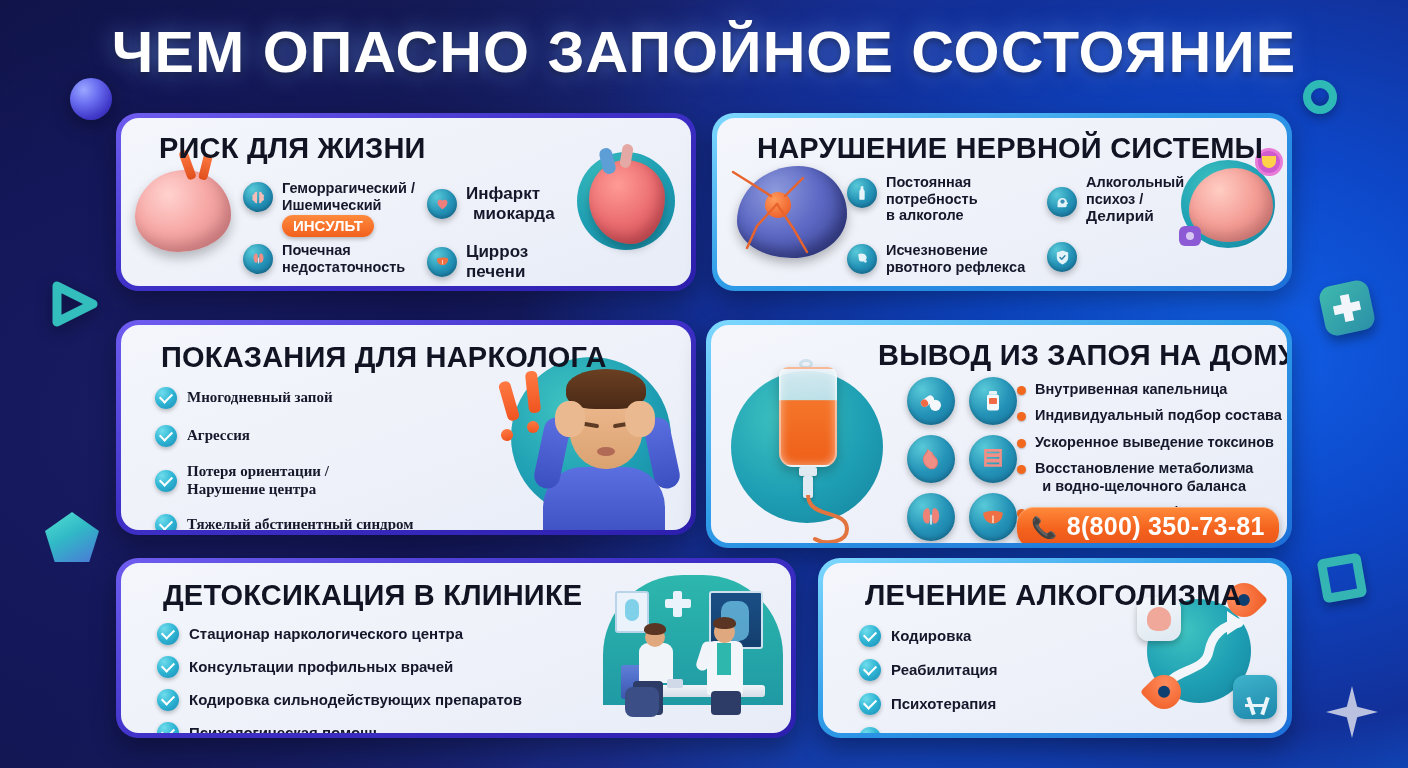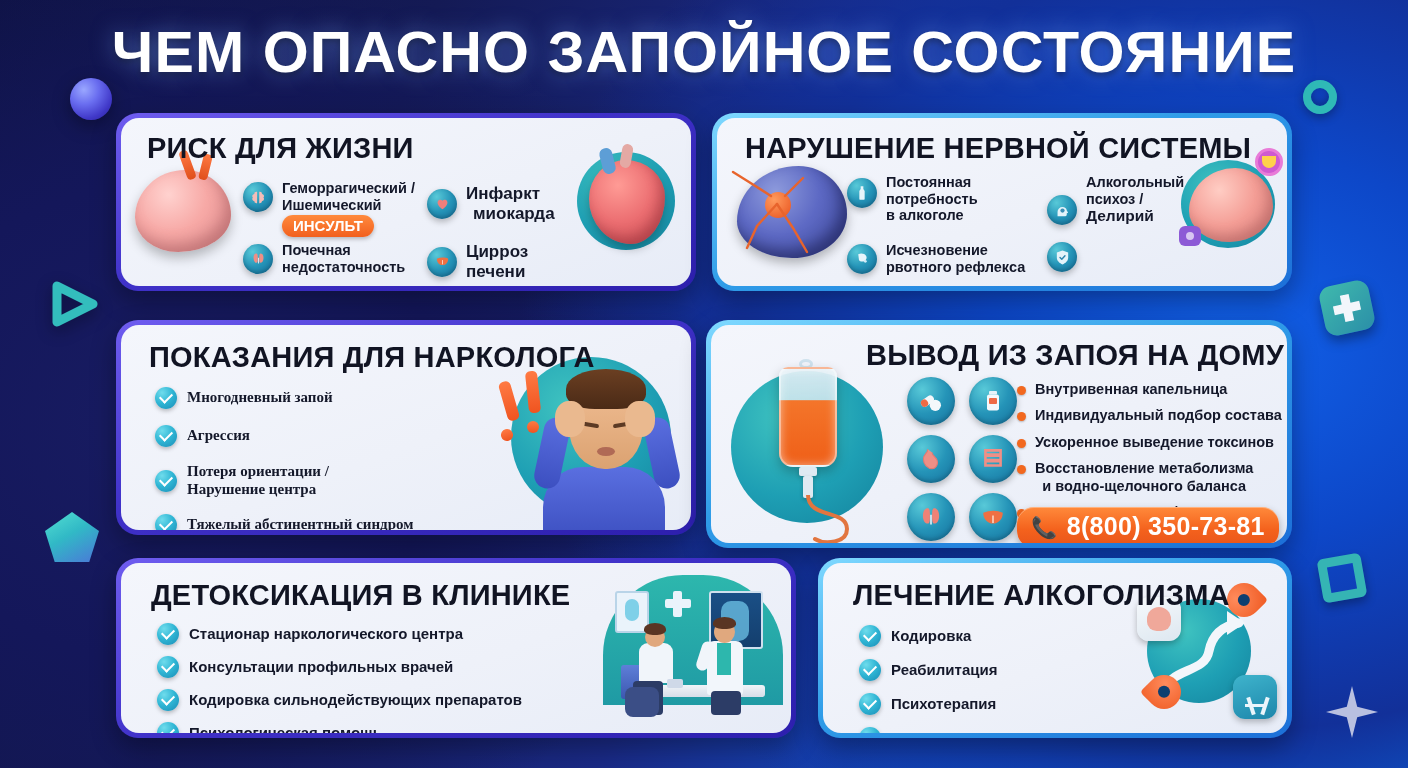--- a/index.html
+++ b/index.html
@@ -80,21 +80,21 @@
   .card.cyan   { background:linear-gradient(160deg,#7fd9ff 0%,#2f9ce8 45%,#1c6fd8 100%); }
   .card-inner {
     width:100%; height:100%;
     border-radius:18px;
     background:linear-gradient(160deg,#f4f6fc 0%,#eef1f9 55%,#e7ecf7 100%);
     position:relative;
     overflow:hidden;
   }
   .card-title {
     font-size:29px; font-weight:bold; color:#111423;
-    letter-spacing:.2px; white-space:nowrap;
+    letter-spacing:.2px; white-space:nowrap;margin-left:12px;
   }
 
   
   .badge {
     border-radius:50%;
     display:flex;align-items:center;justify-content:center;
     background:radial-gradient(circle at 32% 26%, #58c9d8 0%, #2594b8 50%, #146f9c 100%);
     box-shadow:0 3px 6px rgba(0,0,0,.25), inset 0 -2px 4px rgba(0,0,0,.2);
     flex:0 0 auto;
     color:#eaf7ff;
@@ -344,21 +344,21 @@
           <path d="M6 6c4-2 9-1 11 2 2 3 0 7-3 8-3 1-6 0-7-2" fill="#e7f5fb"></path>
           <circle cx="16" cy="16" r="2" fill="#cfeaf7"></circle>
         </svg>
       </div>
       <div>
         <div class="itxt">Исчезновение</div>
         <div class="itxt">рвотного рефлекса</div>
       </div>
     </div>
 
-    <div class="row" style="position:absolute;left:330px;top:56px;align-items:flex-end;">
+    <div class="row" style="position:absolute;left:330px;top:56px;align-items:center;">
       <div class="badge" style="width:30px;height:30px;margin-top:4px;">
         <svg width="17" height="17" viewBox="0 0 24 24">
           <path d="M5 20v-6a7 7 0 0 1 7-7c3 0 6 2 6 5l2 3-2 1v2a2 2 0 0 1-2 2H5z" fill="#e3f3fa"></path>
           <circle cx="12" cy="12" r="3" fill="#3c8fb5"></circle>
         </svg>
       </div>
       <div>
         <div class="itxt">Алкогольный</div>
         <div class="itxt">психоз /</div>
         <div class="itxt orange" style="font-size:15.5px;">Делирий</div>

